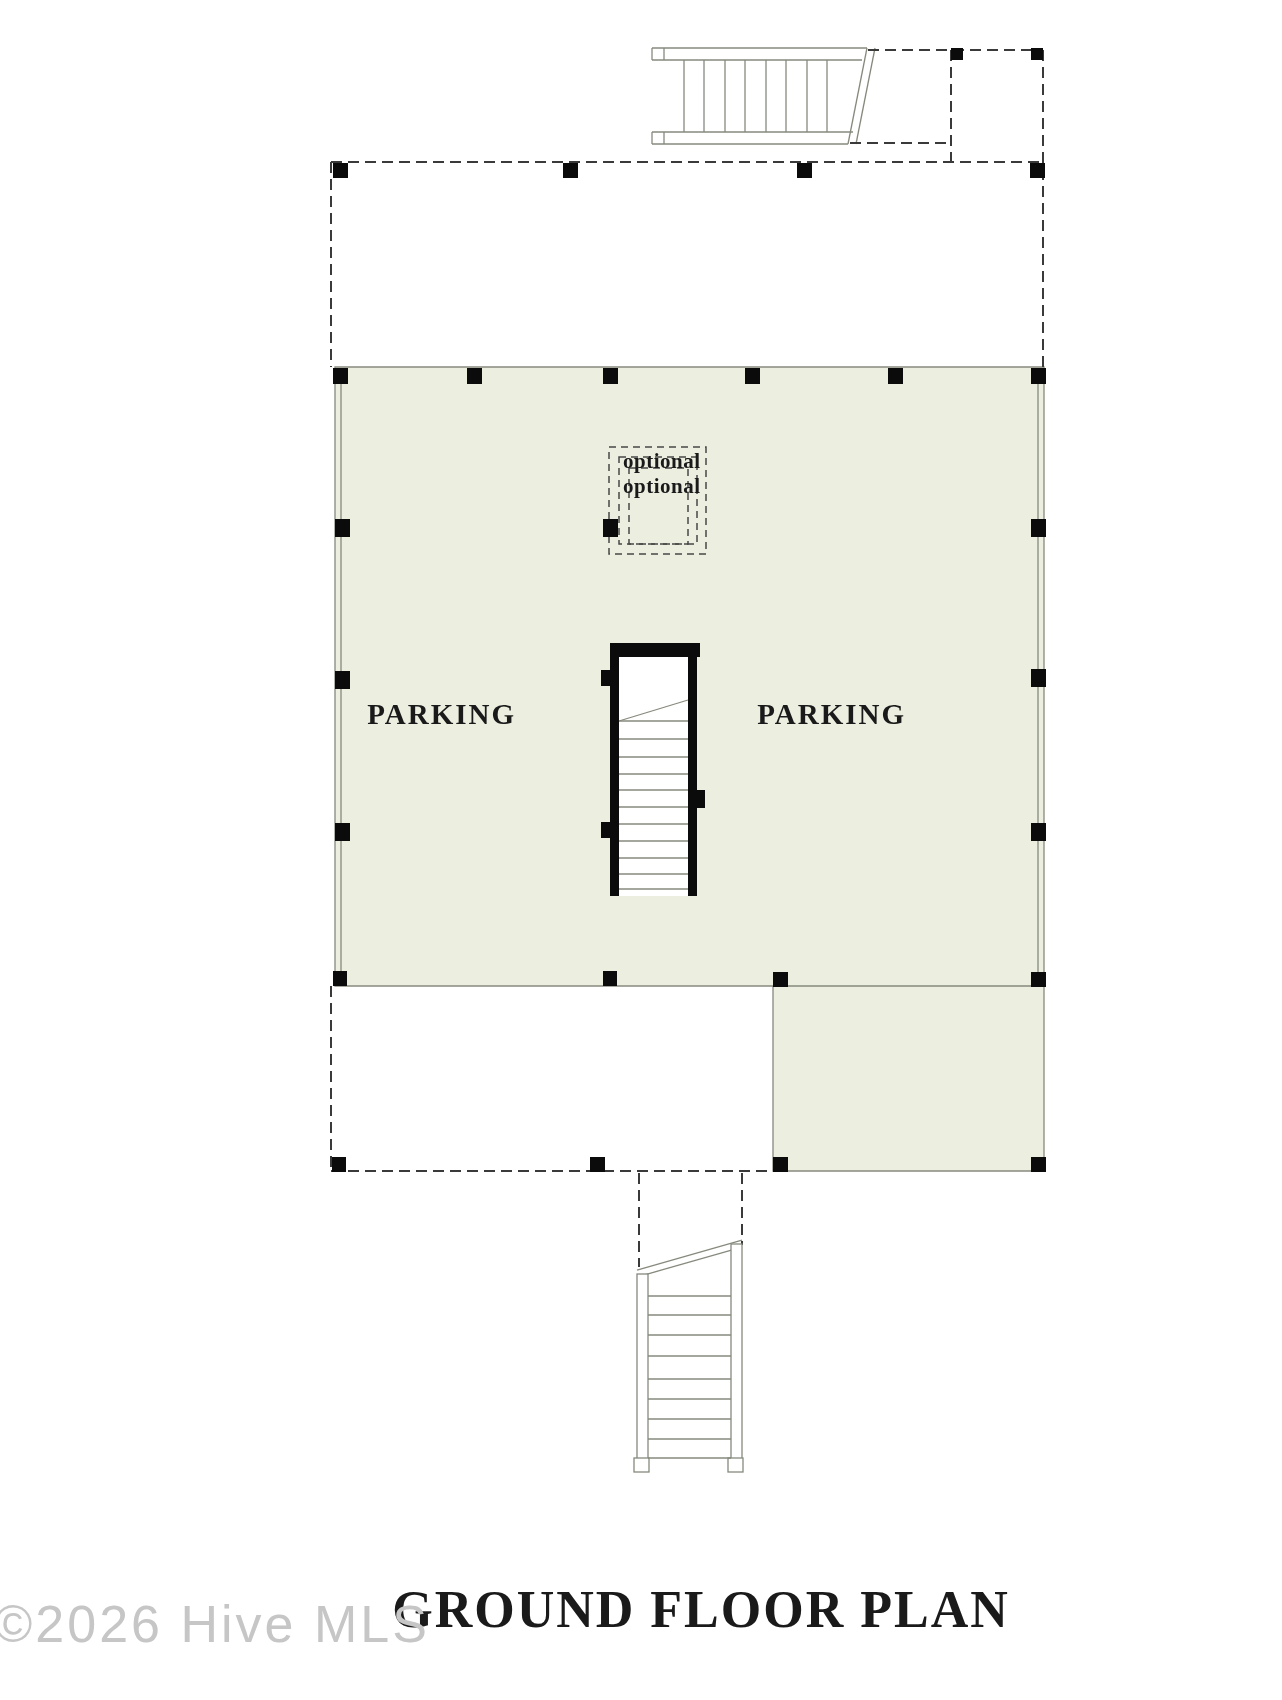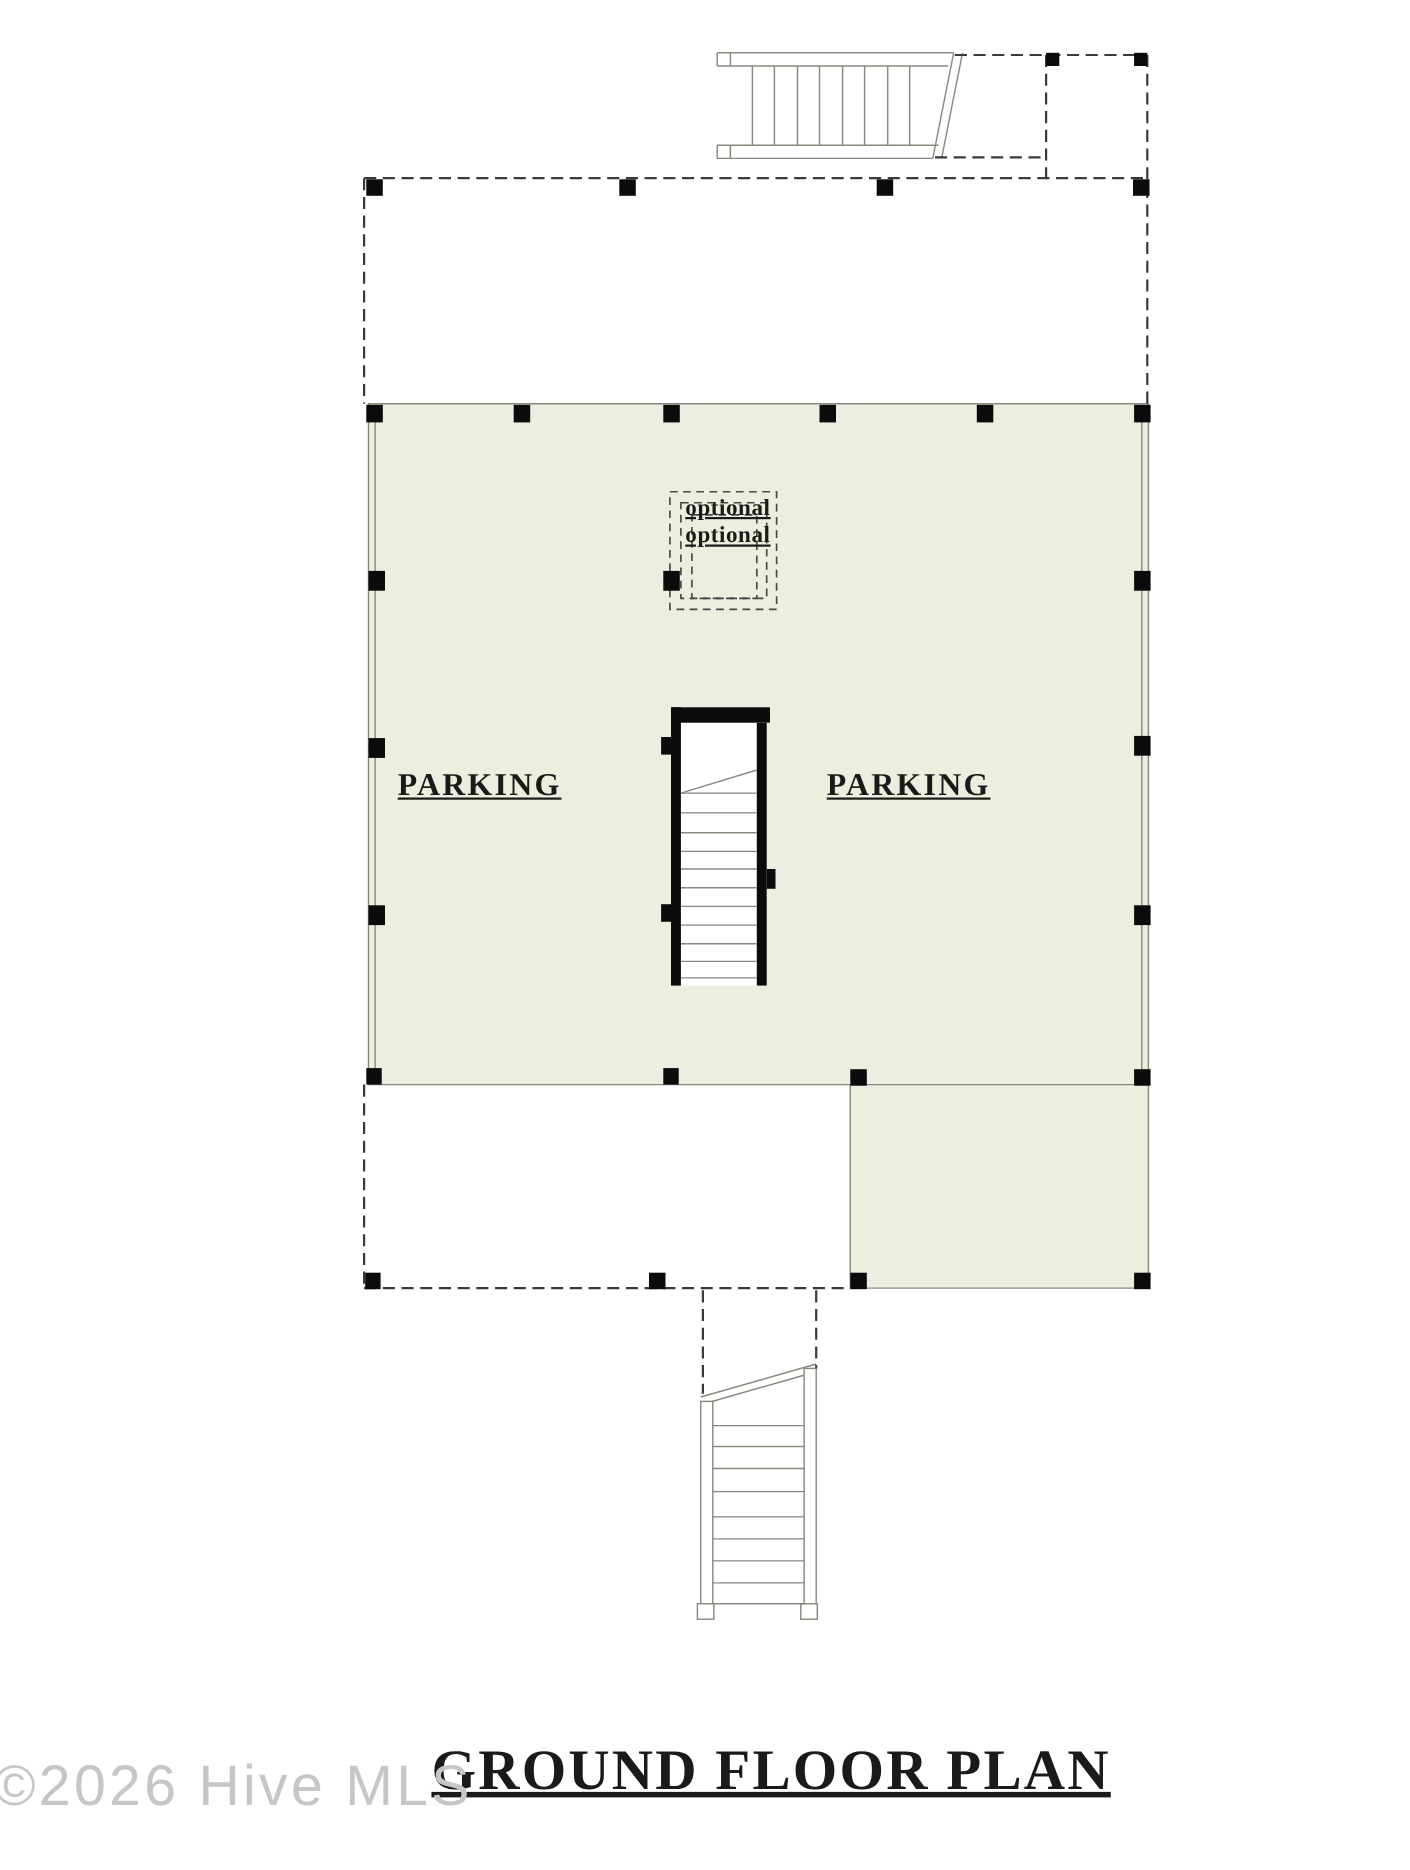--- a/index.html
+++ b/index.html
@@ -24,24 +24,23 @@
   .dash{stroke:var(--dashed_line,#3a3a3a);stroke-width:2;fill:none;stroke-dasharray:11 6;}
   .dash-fine{stroke:#474747;stroke-width:1.5;fill:none;stroke-dasharray:7 5;}
   .thin{stroke:var(--thin_line,#868a7d);stroke-width:1.3;fill:none;}
   .slab{fill:var(--slab,#eceee0);stroke:var(--thin_line,#868a7d);stroke-width:1.3;}
   .wallbar{fill:var(--wall,#0b0b0b);}
   .whitefill{fill:#ffffff;}
   .label{
     position:absolute;
     color:var(--text_color,#1a1a1a);
     font-weight:bold;
-    text-decoration:underline;
   }
   .parking{
-    width:160px;text-align:center;
+    width:160px;text-align:right;
     font-size:29px;letter-spacing:2px;
   }
   .elev{
     font-size:21px;line-height:25px;letter-spacing:0.5px;
   }
   .title{
     width:700px;text-align:center;
     font-size:52px;letter-spacing:2px;white-space:nowrap;
   }
   .watermark{

